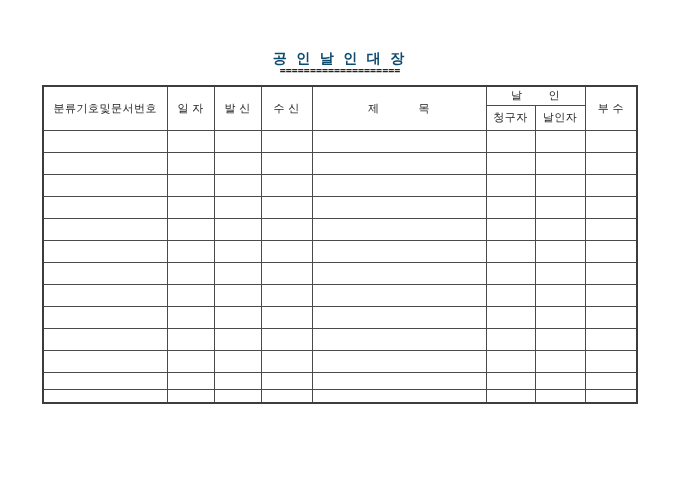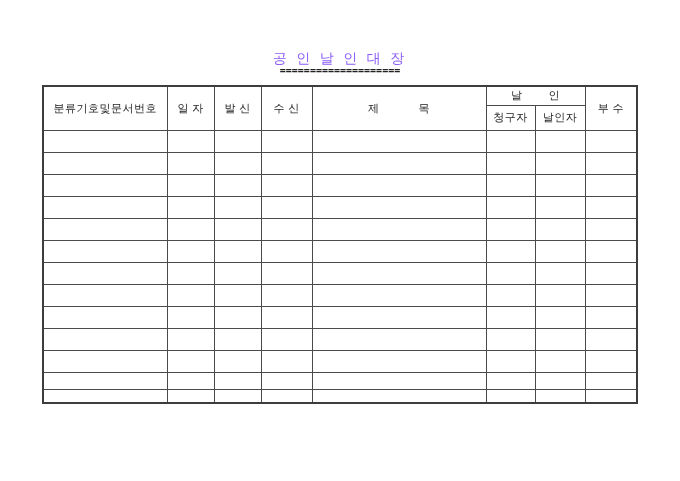--- a/index.html
+++ b/index.html
@@ -19,23 +19,23 @@
   .doc-title-wrap {
     position: absolute;
     top: 49px;
     left: 0;
     width: 100%;
     text-align: center;
   }
   .doc-title {
     display: inline-block;
     font-size: 14px;
-    font-weight: normal;
+    font-weight: bold;
     letter-spacing: 3px;
-    color: #8b5cf6;
+    color: #0c4a6e;
     line-height: 16px;
     white-space: pre;
   }
   .doc-title-underline {
     display: block;
     font-family: "DejaVu Sans Mono", "Liberation Mono", monospace;
     font-size: 10px;
     font-weight: bold;
     line-height: 7px;
     letter-spacing: 0px;

